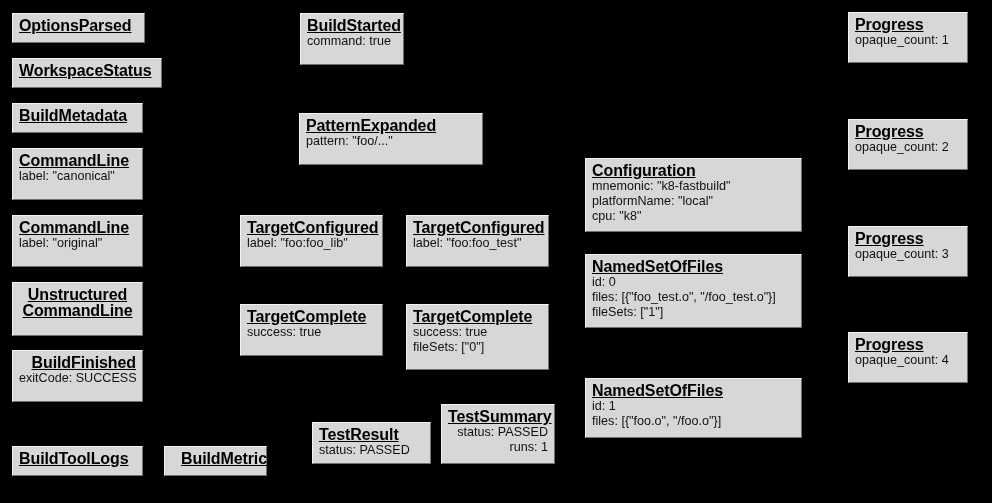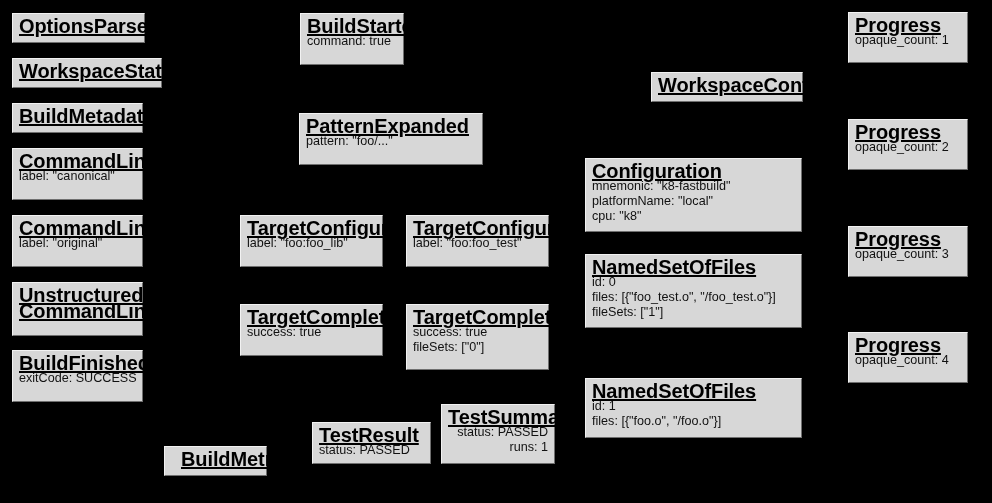--- a/index.html
+++ b/index.html
@@ -20,21 +20,21 @@
     background: #d7d7d7;
     border-top: 1px solid #f2f2f2;
     border-left: 1px solid #f2f2f2;
     border-right: 1px solid #6f6f6f;
     border-bottom: 1px solid #6f6f6f;
     box-sizing: border-box;
     padding: 4px 6px 5px 6px;
     color: #000000;
   }
   .node-title {
-    font-size: 20px;
+    font-size: 16px;
     font-weight: bold;
     text-decoration: underline;
     line-height: 16px;
     letter-spacing: -0.1px;
     white-space: pre;
     color: #000000;
   }
   .node-title.two-line {
     white-space: pre-line;
   }
@@ -64,23 +64,26 @@
       <div class="node-field">label: "canonical"</div>
     </div>
     <div class="node" style="left: 12px; top: 215px; width: 131px; height: 52px;">
       <div class="node-title">CommandLine</div>
       <div class="node-field">label: "original"</div>
     </div>
     <div class="node" style="left: 12px; top: 282px; width: 131px; height: 54px; text-align: center;">
       <div class="node-title two-line">Unstructured
 CommandLine</div>
     </div>
-    <div class="node" style="left: 12px; top: 350px; width: 131px; height: 52px;">
+    <div class="node" style="left: 12px; top: 350px; width: 131px; height: 52px; text-align: right;">
       <div class="node-title">BuildFinished</div>
       <div class="node-field">exitCode: SUCCESS</div>
+    </div>
+    <div class="node" style="left: 12px; top: 446px; width: 131px; height: 30px;">
+      <div class="node-title">BuildToolLogs</div>
     </div>
     <div class="node" style="left: 164px; top: 446px; width: 103px; height: 30px; padding-left: 16px;">
       <div class="node-title">BuildMetrics</div>
     </div>
     <div class="node" style="left: 300px; top: 13px; width: 104px; height: 52px;">
       <div class="node-title">BuildStarted</div>
       <div class="node-field">command: true</div>
     </div>
     <div class="node" style="left: 299px; top: 113px; width: 184px; height: 52px;">
       <div class="node-title">PatternExpanded</div>
@@ -105,23 +108,20 @@
     </div>
     <div class="node" style="left: 312px; top: 422px; width: 119px; height: 42px;">
       <div class="node-title">TestResult</div>
       <div class="node-field">status: PASSED</div>
     </div>
     <div class="node" style="left: 441px; top: 404px; width: 114px; height: 60px; text-align: right;">
       <div class="node-title">TestSummary</div>
       <div class="node-field">status: PASSED</div>
       <div class="node-field">runs: 1</div>
     </div>
-    <div class="node" style="left: 651px; top: 72px; width: 152px; height: 30px;">
-      <div class="node-title">WorkspaceConfig</div>
-    </div>
     <div class="node" style="left: 585px; top: 158px; width: 217px; height: 74px;">
       <div class="node-title">Configuration</div>
       <div class="node-field">mnemonic: "k8-fastbuild"</div>
       <div class="node-field">platformName: "local"</div>
       <div class="node-field">cpu: "k8"</div>
     </div>
     <div class="node" style="left: 585px; top: 254px; width: 217px; height: 74px;">
       <div class="node-title">NamedSetOfFiles</div>
       <div class="node-field">id: 0</div>
       <div class="node-field">files: [{"foo_test.o", "/foo_test.o"}]</div>

